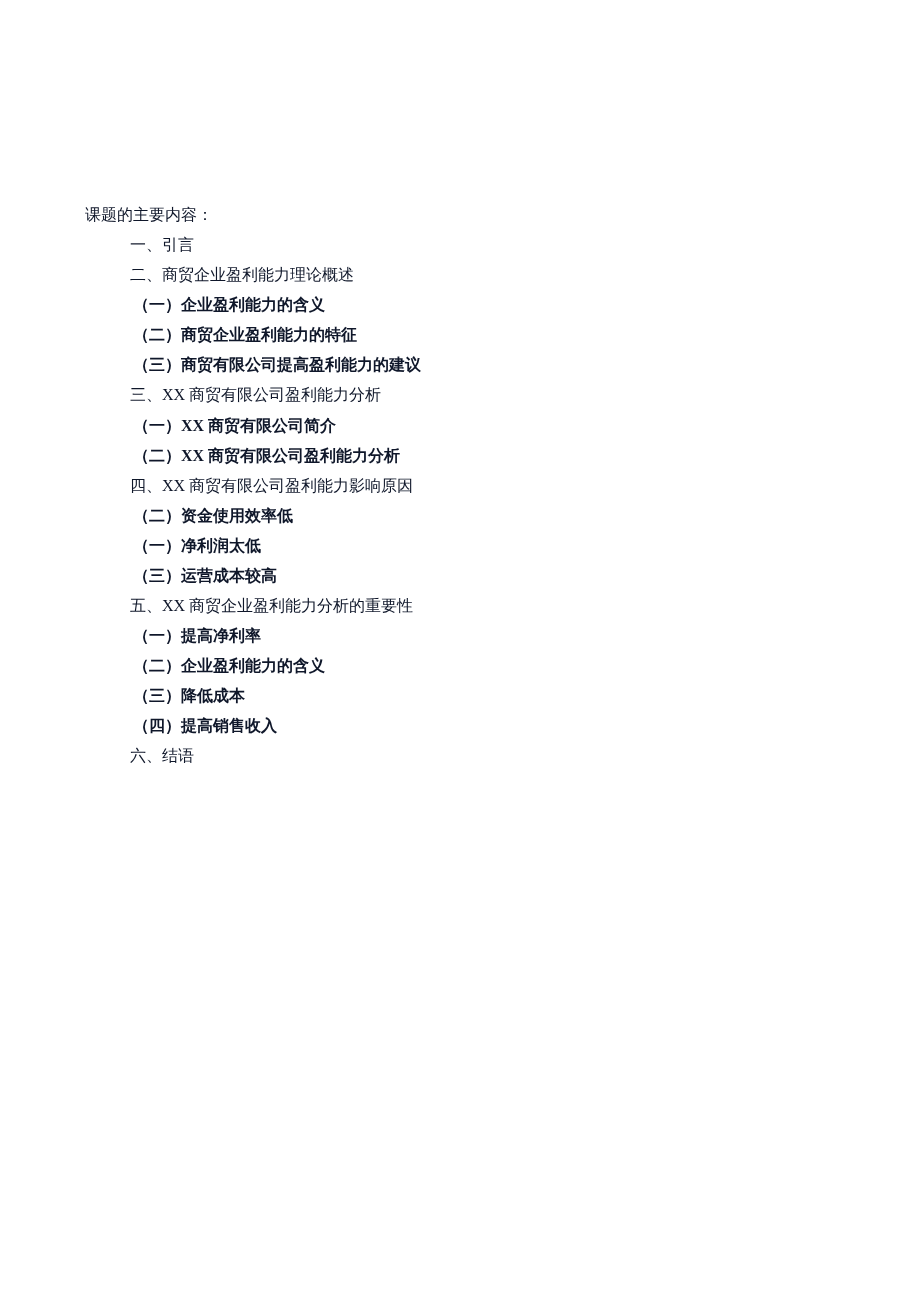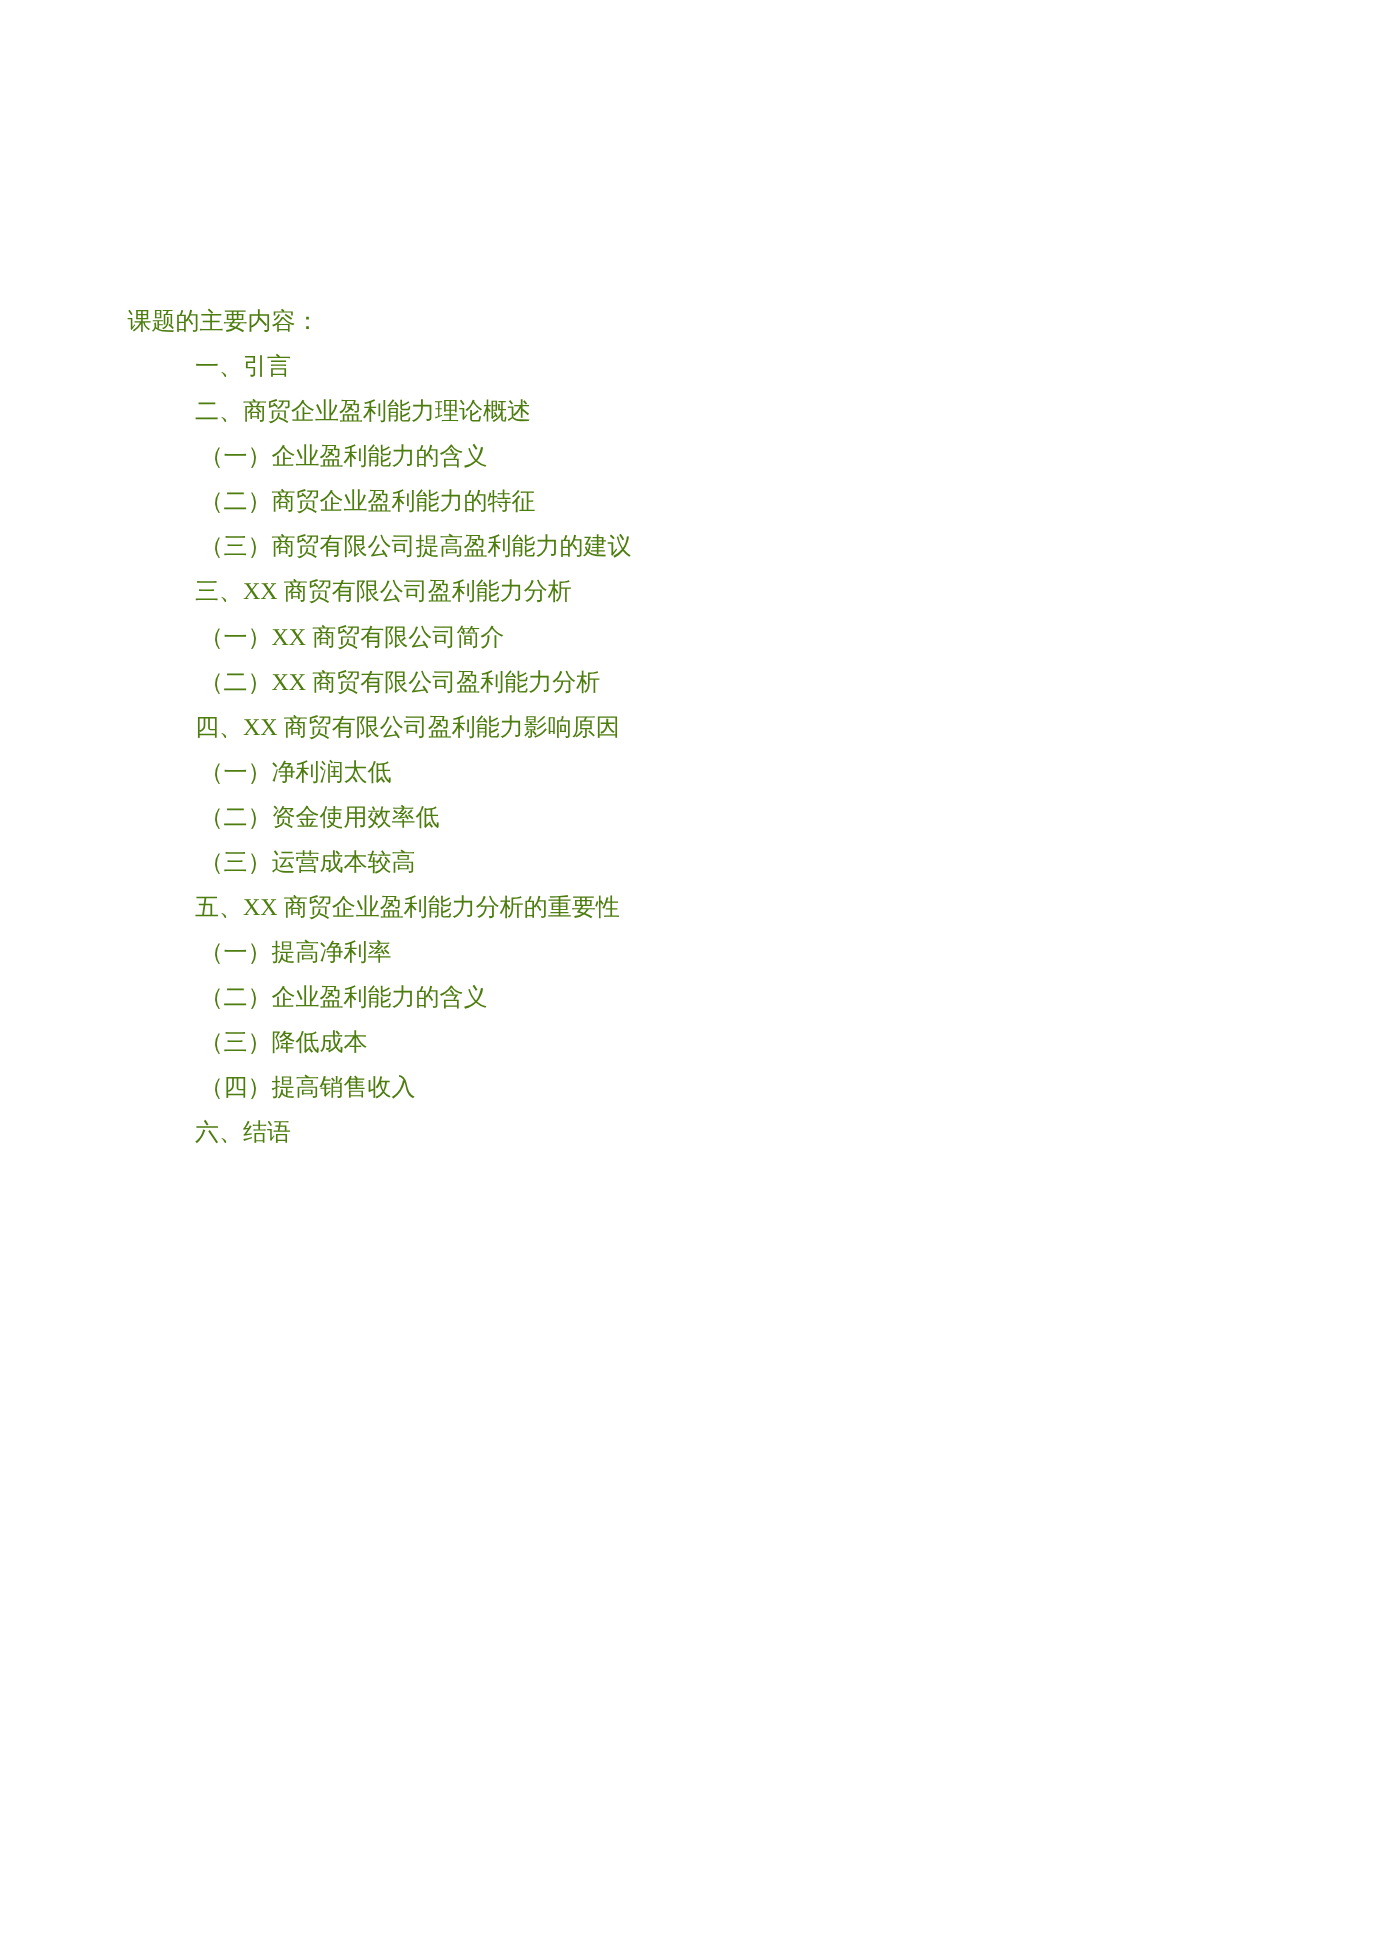--- a/index.html
+++ b/index.html
@@ -12,54 +12,55 @@
       font-family: "SimSun", "宋体", serif;
       width: 920px;
       height: 1301px;
       position: relative;
     }
     .content {
       position: absolute;
       top: 200px;
       left: 85px;
       right: 85px;
-      color: #4d7c0f;
+      color: #0f172a;
       font-size: 16px;
       line-height: 1.88;
     }
     .heading {
       margin-left: 0;
     }
     .level-1 {
       margin-left: 45px;
     }
     .level-2 {
       margin-left: 48px;
+      font-weight: bold;
     }
     .mixed-font {
       font-family: "Times New Roman", serif;
     }
   </style>
 </head>
 <body>
 
 <div class="content">
   <div class="heading">课题的主要内容：</div>
   <div id="outline-container">
       <div class="level-1">一、引言</div>
       <div class="level-1">二、商贸企业盈利能力理论概述</div>
       <div class="level-2">（一）企业盈利能力的含义</div>
       <div class="level-2">（二）商贸企业盈利能力的特征</div>
       <div class="level-2">（三）商贸有限公司提高盈利能力的建议</div>
       <div class="level-1"><span>三、</span><span class="mixed-font">XX</span><span> 商贸有限公司盈利能力分析</span></div>
       <div class="level-2"><span>（一）</span><span class="mixed-font">XX</span><span> 商贸有限公司简介</span></div>
       <div class="level-2"><span>（二）</span><span class="mixed-font">XX</span><span> 商贸有限公司盈利能力分析</span></div>
       <div class="level-1"><span>四、</span><span class="mixed-font">XX</span><span> 商贸有限公司盈利能力影响原因</span></div>
+      <div class="level-2">（二）资金使用效率低</div>
       <div class="level-2">（一）净利润太低</div>
-      <div class="level-2">（二）资金使用效率低</div>
       <div class="level-2">（三）运营成本较高</div>
       <div class="level-1"><span>五、</span><span class="mixed-font">XX</span><span> 商贸企业盈利能力分析的重要性</span></div>
       <div class="level-2">（一）提高净利率</div>
       <div class="level-2">（二）企业盈利能力的含义</div>
       <div class="level-2">（三）降低成本</div>
       <div class="level-2">（四）提高销售收入</div>
       <div class="level-1">六、结语</div>
     </div>
 </div>
 

